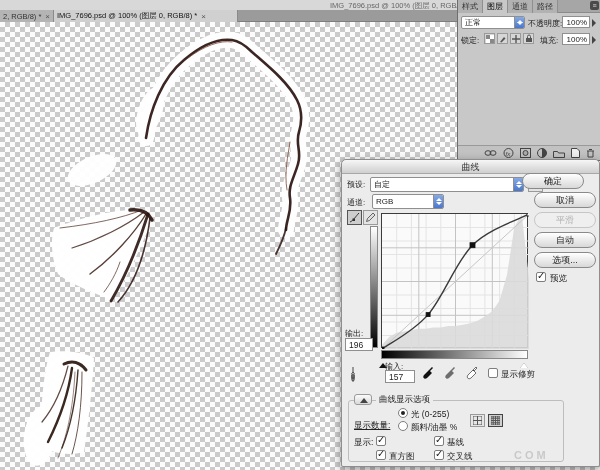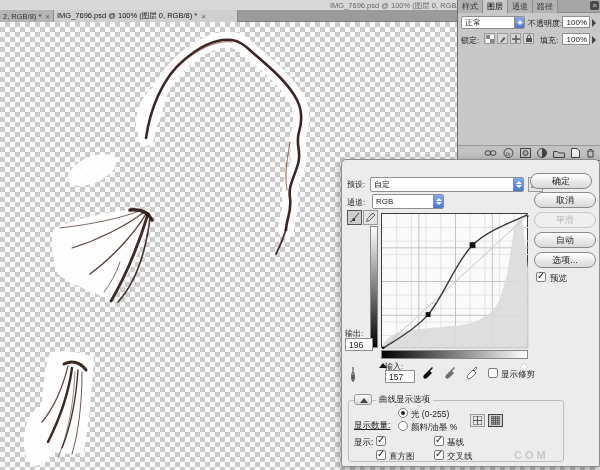--- a/index.html
+++ b/index.html
@@ -216,33 +216,34 @@
       <svg class="ic" width="9" height="10">
           <path d="M0.5,0.5 h5.5 l2.5,2.5 v6.5 h-8 Z" fill="#eee" stroke="#444"></path>
         </svg>
       <svg class="ic" width="9" height="10">
           <path d="M1,3 h7 M2,3 v6 h5 v-6 M3,1.5 h3" stroke="#444" fill="none"></path>
         </svg>
     </div>
   </div>
 
   <div class="curves">
+    <div class="cv-title">曲线</div>
 
     <span class="lbl pos" style="left:5px;top:19px;">预设:</span>
     <span class="mac-select" style="left:28px;top:17px;width:154px;height:15px;">
       <span class="txt">自定</span>
       <span class="stp"></span>
     </span>
     <span class="toolbtn" style="left:186px;top:17px;">
       <svg class="ic" width="9" height="9">
           <path d="M0,2 h9 M0,4.5 h9 M0,7 h6" stroke="#555"></path>
         </svg>
     </span>
 
-    <div class="pill" style="left:188px;top:13px;width:62px;">确定</div>
+    <div class="pill" style="left:180px;top:13px;width:62px;">确定</div>
     <div class="pill" style="left:192px;top:32px;width:62px;">取消</div>
     <div class="pill disabled" style="left:192px;top:52px;width:62px;">平滑</div>
     <div class="pill" style="left:192px;top:72px;width:62px;">自动</div>
     <div class="pill" style="left:192px;top:92px;width:62px;">选项...</div>
     <span class="cb checked" style="left:194px;top:112px;"></span>
     <span class="cb-lbl" style="left:208px;top:113px;">预览</span>
 
     <span class="lbl pos" style="left:5px;top:37px;">通道:</span>
     <span class="mac-select" style="left:30px;top:34px;width:72px;height:15px;">
       <span class="txt">RGB</span>

